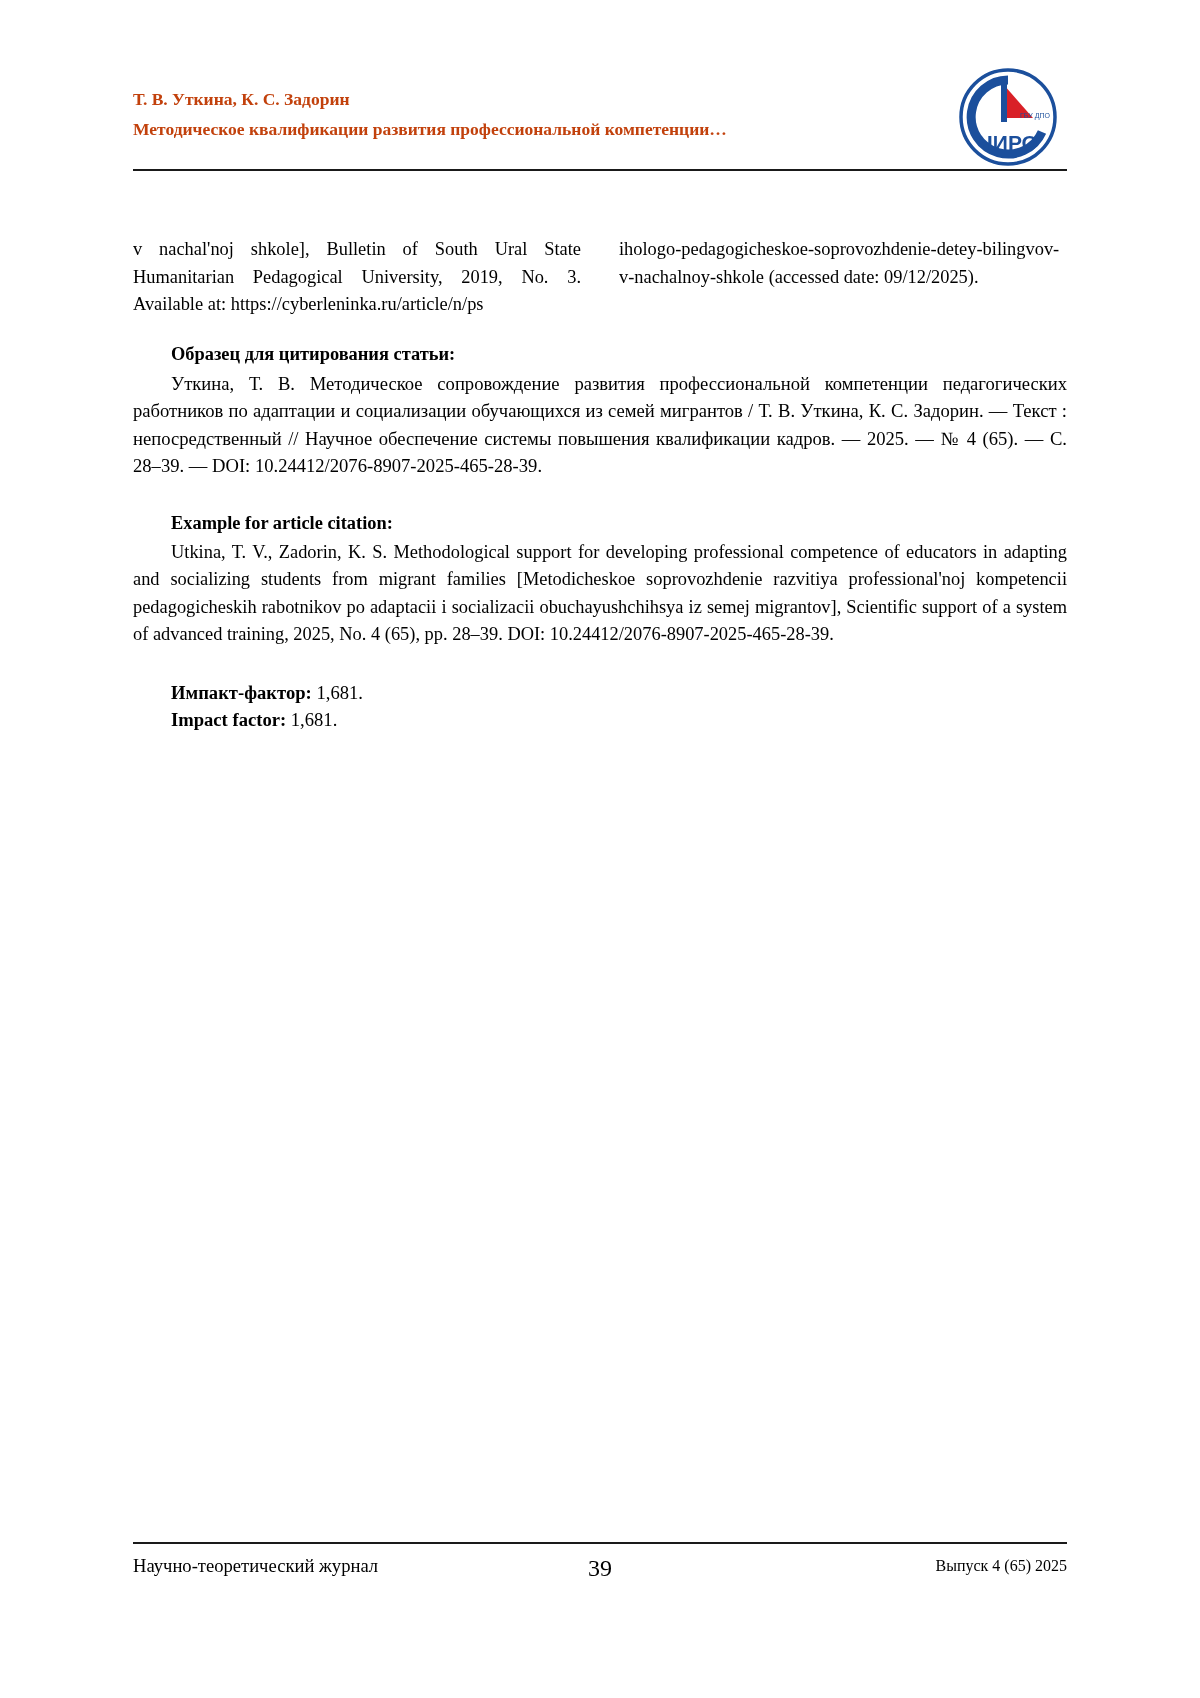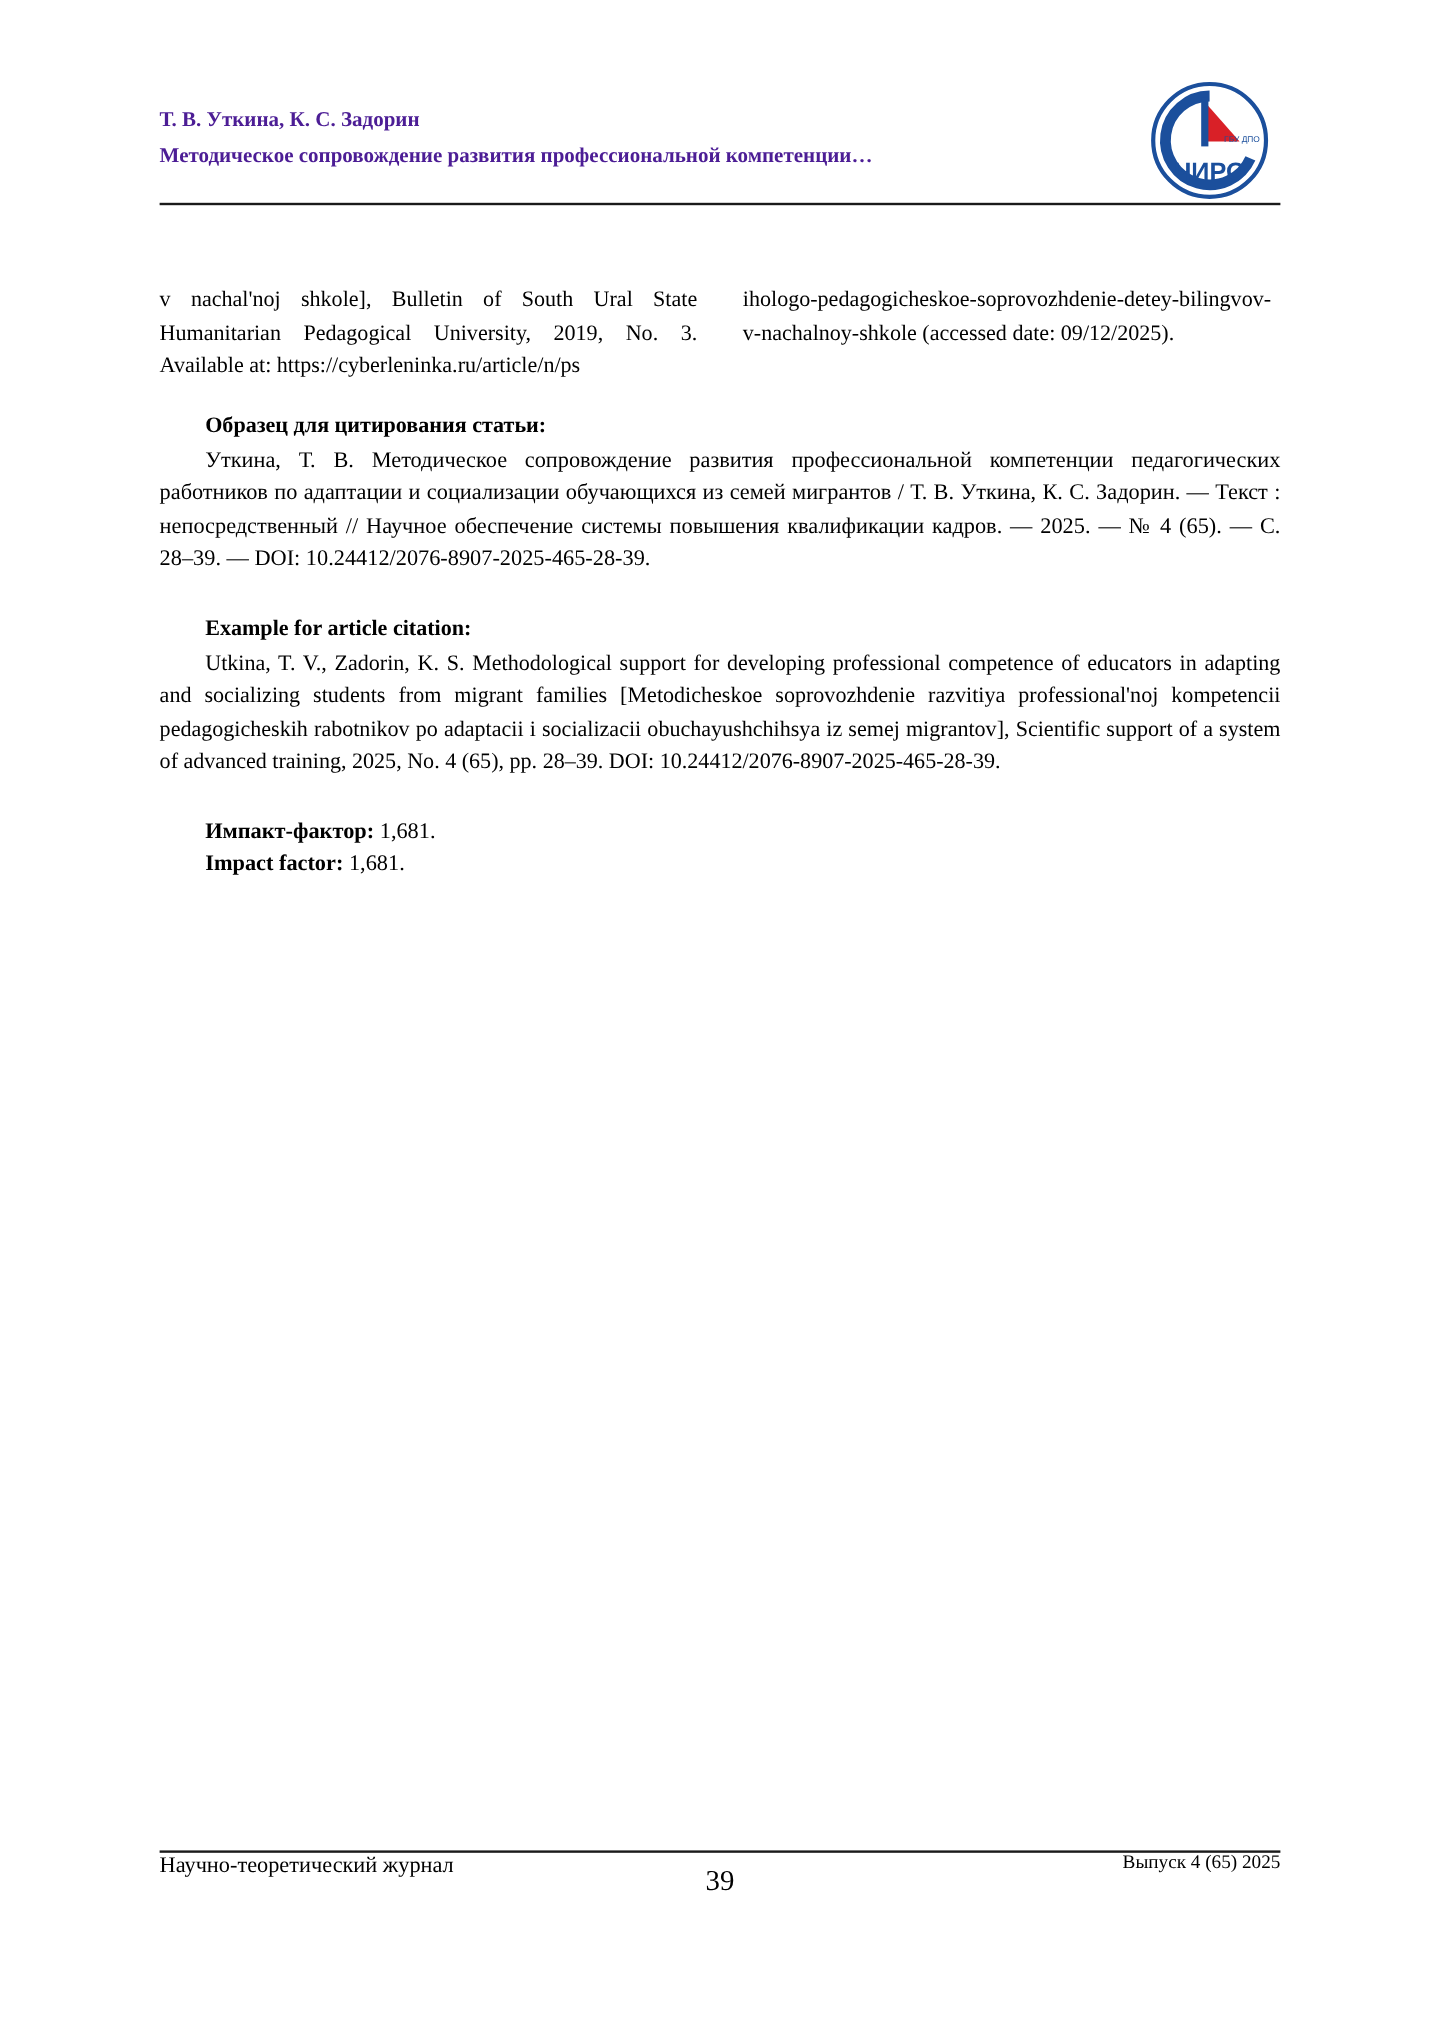--- a/index.html
+++ b/index.html
@@ -35,21 +35,21 @@
     position: absolute;
     left: 0;
     top: 4px;
     width: 760px;
   }
   .header-line {
     font-family: "Liberation Serif", serif;
     font-weight: bold;
     font-size: 17.5px;
     line-height: 30px;
-    color: #4c1d95;
+    color: #c2410c;
     white-space: nowrap;
   }
   .header-rule {
     position: absolute;
     left: 0;
     top: 89px;
     width: 934px;
     height: 0;
     border-top: 2.2px solid #1a1a1a;
   }
@@ -124,22 +124,23 @@
     left: 133px;
     top: 1542px;
     width: 934px;
   }
   .footer-rule {
     width: 934px;
     height: 0;
     border-top: 2.2px solid #1a1a1a;
   }
   .footer-row {
+    margin-top: 11px;
     display: flex;
-    align-items: flex-start;
+    align-items: center;
     font-size: 18.6px;
   }
   .footer-left { flex: 0 0 auto; }
   .footer-center {
     position: absolute;
     left: 0;
     right: 0;
     text-align: center;
     top: 13px;
     font-size: 24px;
@@ -150,21 +151,21 @@
   }
 </style>
 </head>
 <body>
 
 <div class="page">
 
   <div class="header">
     <div class="header-text">
       <div class="header-line">Т. В. Уткина, К. С. Задорин</div>
-      <div class="header-line">Методическое сопровождение развития профессиональной компетенции…</div>
+      <div class="header-line">Методическое квалификации развития профессиональной компетенции…</div>
     </div>
 
     <div class="logo">
       <svg width="118" height="98" viewBox="0 0 118 98" xmlns="http://www.w3.org/2000/svg">
 
         <circle cx="59" cy="49" r="47" fill="#ffffff" stroke="#1b4f9c" stroke-width="3.5"></circle>
 
         <path d="M59 12 A37 37 0 1 0 93 64" fill="none" stroke="#1b4f9c" stroke-width="9" stroke-linecap="butt"></path>
 
         <path d="M55 17 L55 50 L84 50 Z" fill="#d92027"></path>

